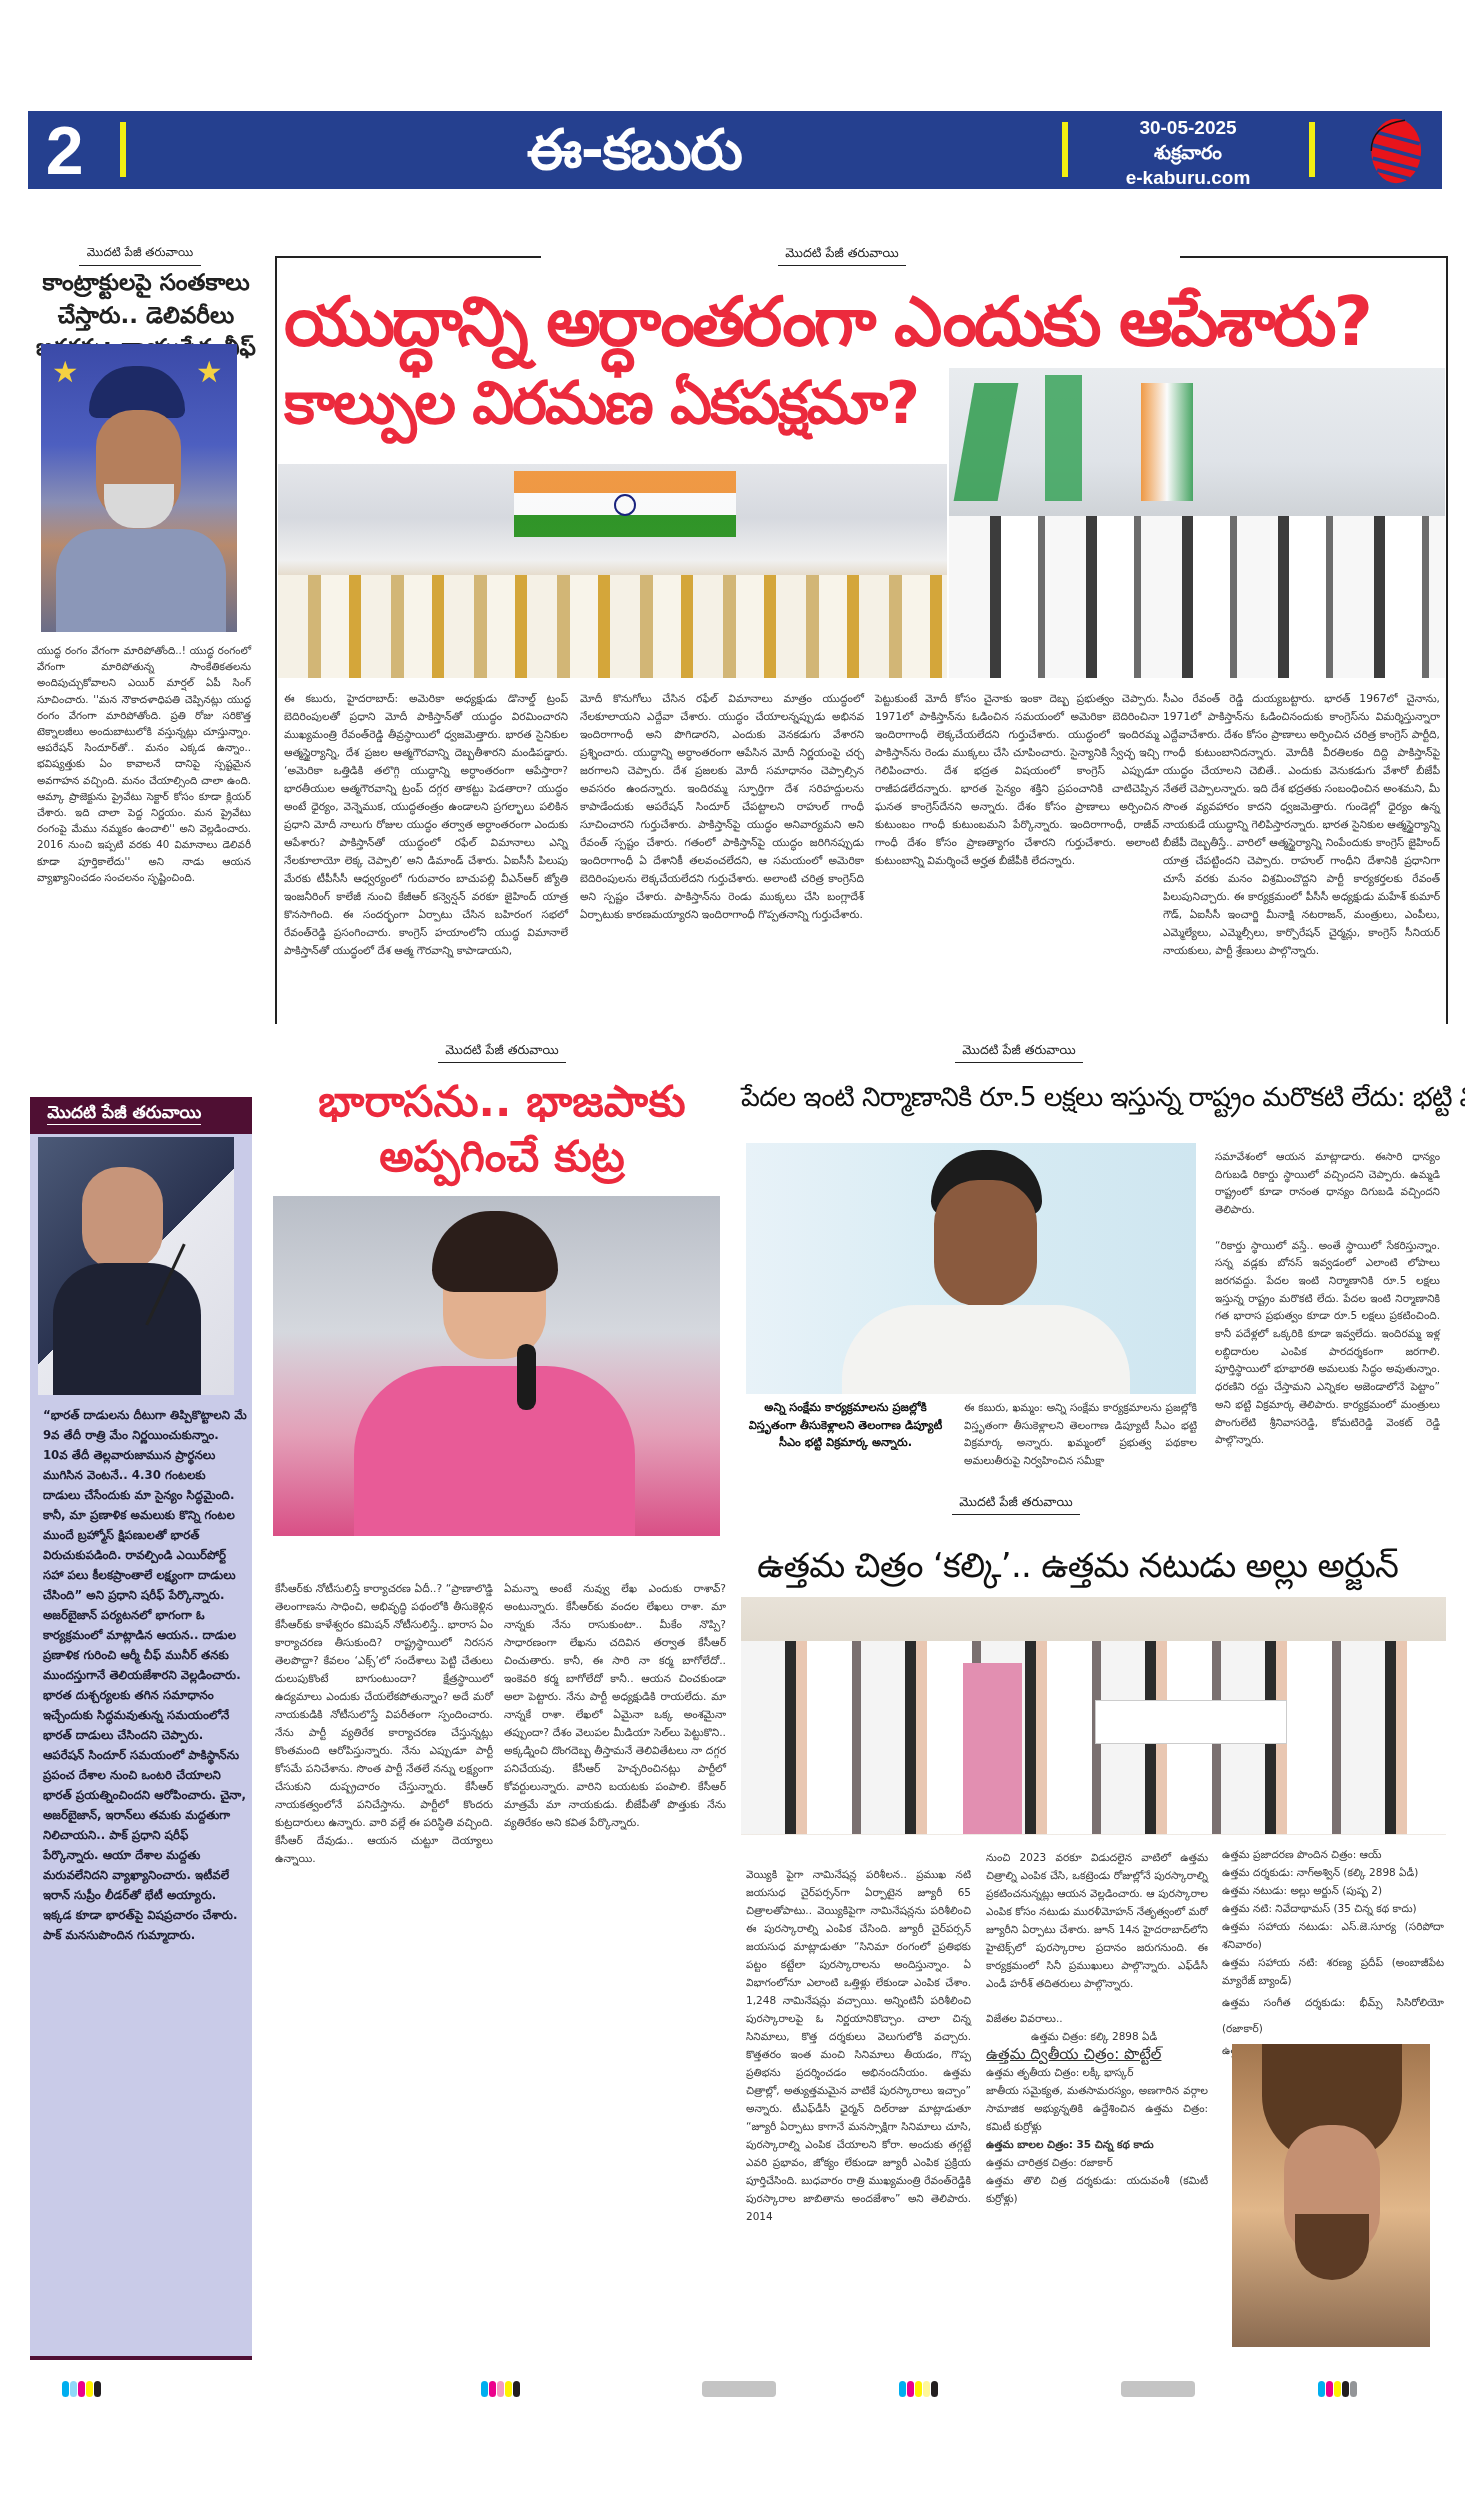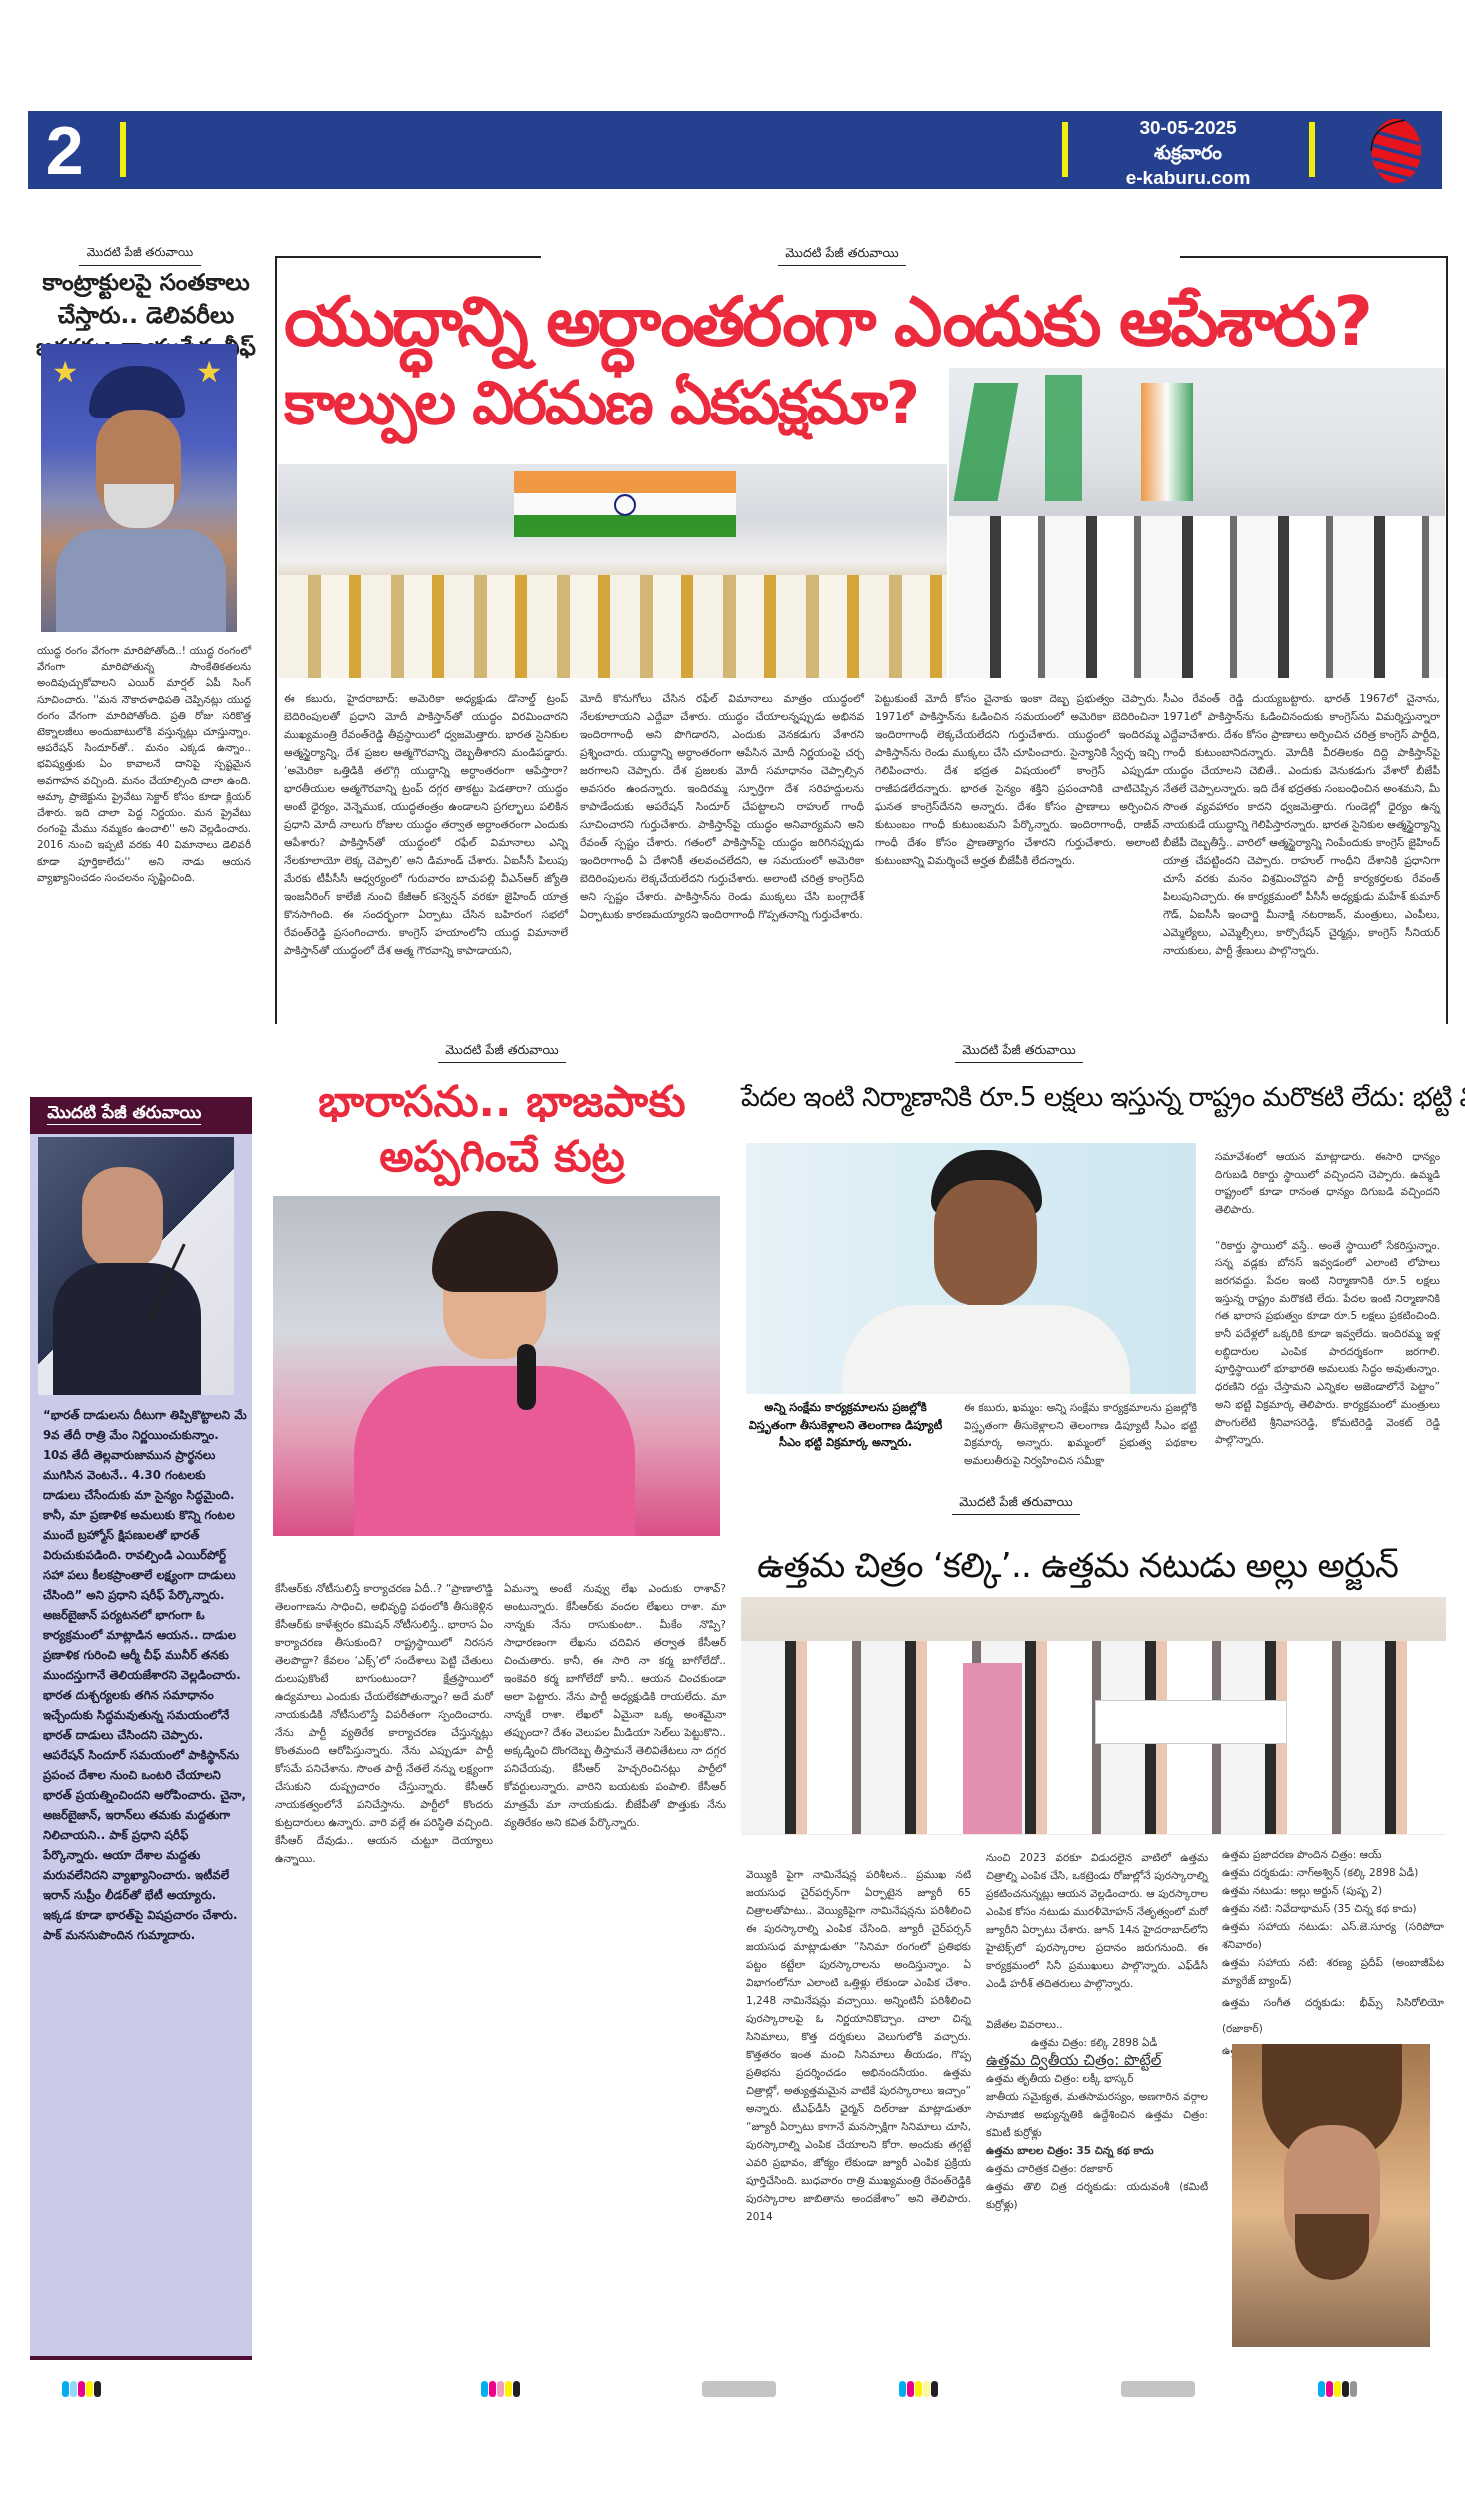--- a/index.html
+++ b/index.html
@@ -60,20 +60,21 @@
   .reg { position: absolute; top: 2381px; height: 16.2px; display: flex; gap: 1.5px; }
   .reg span { width: 6.6px; height: 16.2px; border-radius: 3.7px; display: block; }
   .reg-gray { position: absolute; top: 2381px; width: 74px; height: 16.2px; border-radius: 3.7px; background: #c4c4c4; }
 </style>
 </head>
 <body>
 
 <header class="masthead">
   <div class="mh-page">2</div>
   <div class="mh-bar" style="left:92px"></div>
+  <div class="mh-title">ఈ-కబురు</div>
   <div class="mh-bar" style="left:1034px"></div>
   <div class="mh-date">
     <div>30-05-2025</div>
     <div>శుక్రవారం</div>
     <div>e-kaburu.com</div>
   </div>
   <div class="mh-bar" style="left:1281px"></div>
   <svg class="mh-logo" viewBox="0 0 90 92">
     <ellipse cx="48" cy="46" rx="34" ry="44" fill="#e8141b"></ellipse>
     <path d="M20 20 L80 36 M16 38 L82 56 M16 56 L78 72 M22 72 L66 84" stroke="#25408f" stroke-width="5" fill="none"></path>
@@ -157,21 +158,21 @@
 <div class="kicker a-kicker"><span>మొదటి పేజీ తరువాయి</span></div>
 <h2 class="a-head">ఉత్తమ చిత్రం ‘కల్కి’.. ఉత్తమ నటుడు అల్లు అర్జున్</h2>
 <div class="photo" style="left:741px;top:1597px;width:705px;height:238px;background:linear-gradient(180deg,#e8e2d8 0%,#d9d1c4 40%,#efeae4 100%);">
   <div style="position:absolute;left:0;top:44px;width:705px;height:193px;background:repeating-linear-gradient(90deg,#f4f4f4 0 44px,#2b2b2b 44px 55px,#e9c7b2 55px 66px,#ffffff 66px 111px,#7a7070 111px 120px);"></div>
   <div style="position:absolute;left:354px;top:103px;width:192px;height:44px;background:#ffffff;border:0.7px solid #ccc;"></div>
   <div style="position:absolute;left:222px;top:66px;width:59px;height:171px;background:#e28fb1;"></div>
 </div>
 <p class="body-text a-col" style="left:746px;top:1865px;width:225px;">వెయ్యికి పైగా నామినేషన్ల పరిశీలన.. ప్రముఖ నటి జయసుధ చైర్‌పర్సన్‌గా ఏర్పాటైన జ్యూరీ 65 చిత్రాలతోపాటు.. వెయ్యికిపైగా నామినేషన్లను పరిశీలించి ఈ పురస్కారాల్ని ఎంపిక చేసింది. జ్యూరీ చైర్‌పర్సన్ జయసుధ మాట్లాడుతూ “సినిమా రంగంలో ప్రతిభకు పట్టం కట్టేలా పురస్కారాలను అందిస్తున్నాం. ఏ విభాగంలోనూ ఎలాంటి ఒత్తిళ్లు లేకుండా ఎంపిక చేశాం. 1,248 నామినేషన్లు వచ్చాయి. అన్నింటినీ పరిశీలించి పురస్కారాలపై ఓ నిర్ణయానికొచ్చాం. చాలా చిన్న సినిమాలు, కొత్త దర్శకులు వెలుగులోకి వచ్చారు. కొత్తతరం ఇంత మంచి సినిమాలు తీయడం, గొప్ప ప్రతిభను ప్రదర్శించడం అభినందనీయం. ఉత్తమ చిత్రాల్లో, అత్యుత్తమమైన వాటికే పురస్కారాలు ఇచ్చాం” అన్నారు. టీఎఫ్‌డీసీ ఛైర్మన్ దిల్‌రాజు మాట్లాడుతూ “జ్యూరీ ఏర్పాటు కాగానే మనస్సాక్షిగా సినిమాలు చూసి, పురస్కారాల్ని ఎంపిక చేయాలని కోరా. అందుకు తగ్గట్టే ఎవరి ప్రభావం, జోక్యం లేకుండా జ్యూరీ ఎంపిక ప్రక్రియ పూర్తిచేసింది. బుధవారం రాత్రి ముఖ్యమంత్రి రేవంత్‌రెడ్డికి పురస్కారాల జాబితాను అందజేశాం” అని తెలిపారు. 2014</p>
 <div style="position:absolute;left:986px;top:1848px;width:222px;">
   <p class="body-text a-col" style="position:static;">నుంచి 2023 వరకూ విడుదలైన వాటిలో ఉత్తమ చిత్రాల్ని ఎంపిక చేసి, ఒకట్రెండు రోజుల్లోనే పురస్కారాల్ని ప్రకటించనున్నట్లు ఆయన వెల్లడించారు. ఆ పురస్కారాల ఎంపిక కోసం నటుడు మురళీమోహన్ నేతృత్వంలో మరో జ్యూరీని ఏర్పాటు చేశారు. జూన్ 14న హైదరాబాద్‌లోని హైటెక్స్‌లో పురస్కారాల ప్రదానం జరుగనుంది. ఈ కార్యక్రమంలో సినీ ప్రముఖులు పాల్గొన్నారు. ఎఫ్‌డీసీ ఎండీ హరీశ్ తదితరులు పాల్గొన్నారు.</p>
-  <p class="body-text a-col" style="position:static;margin-top:23px;">విజేతల వివరాలు..</p>
+  <p class="body-text a-col" style="position:static;margin-top:17px;">విజేతల వివరాలు..</p>
   <div class="a-list" id="winners-list">
       <div class="body-text" style="font-size: 10.5px; line-height: 18px; margin-left: 45px;">ఉత్తమ చిత్రం: కల్కి 2898 ఏడీ</div>
       <div class="body-text" style="font-size: 15px; line-height: 18px; text-decoration: underline;">ఉత్తమ ద్వితీయ చిత్రం: పొట్టేల్</div>
       <div class="body-text" style="font-size: 10.5px; line-height: 18px;">ఉత్తమ తృతీయ చిత్రం: లక్కీ భాస్కర్</div>
       <div class="body-text" style="font-size: 10.5px; line-height: 18px;">జాతీయ సమైక్యత, మతసామరస్యం, అణగారిన వర్గాల సామాజిక అభ్యున్నతికి ఉద్దేశించిన ఉత్తమ చిత్రం: కమిటీ కుర్రోళ్లు</div>
       <div class="body-text" style="font-size: 10.5px; line-height: 18px; font-weight: bold;">ఉత్తమ బాలల చిత్రం: 35 చిన్న కథ కాదు</div>
       <div class="body-text" style="font-size: 10.5px; line-height: 18px;">ఉత్తమ చారిత్రక చిత్రం: రజాకార్</div>
       <div class="body-text" style="font-size: 10.5px; line-height: 18px;">ఉత్తమ తొలి చిత్ర దర్శకుడు: యదువంశీ (కమిటీ కుర్రోళ్లు)</div>
     </div>
 </div>

